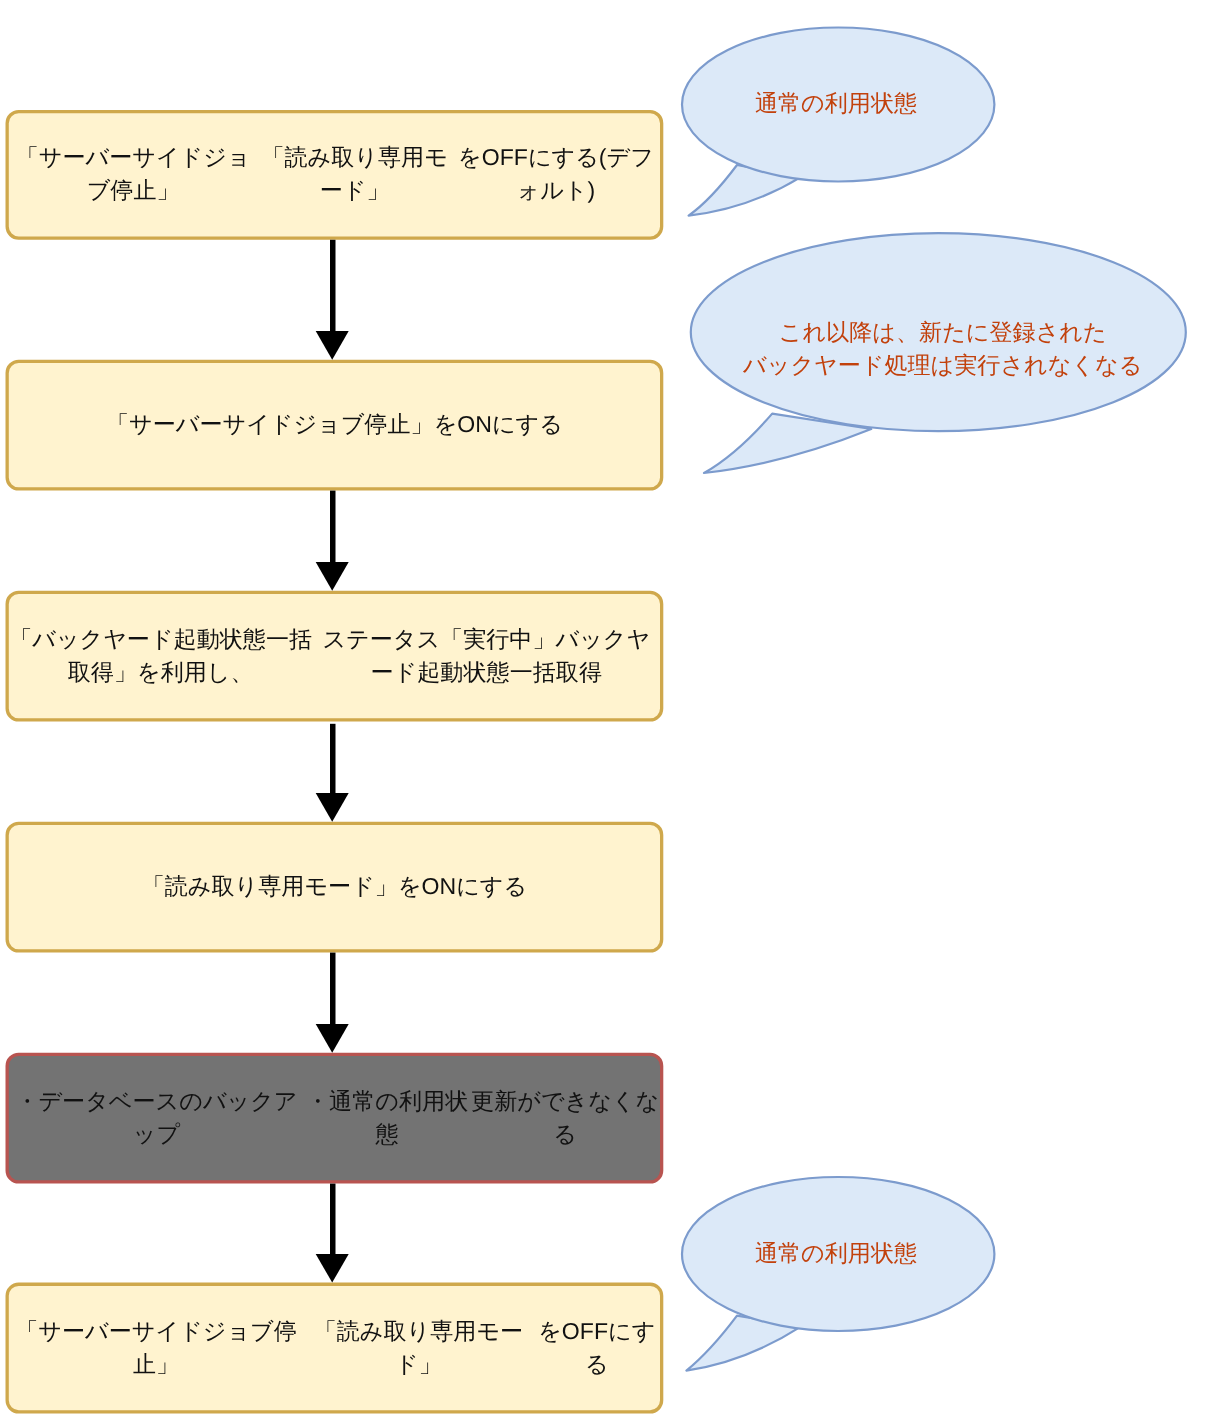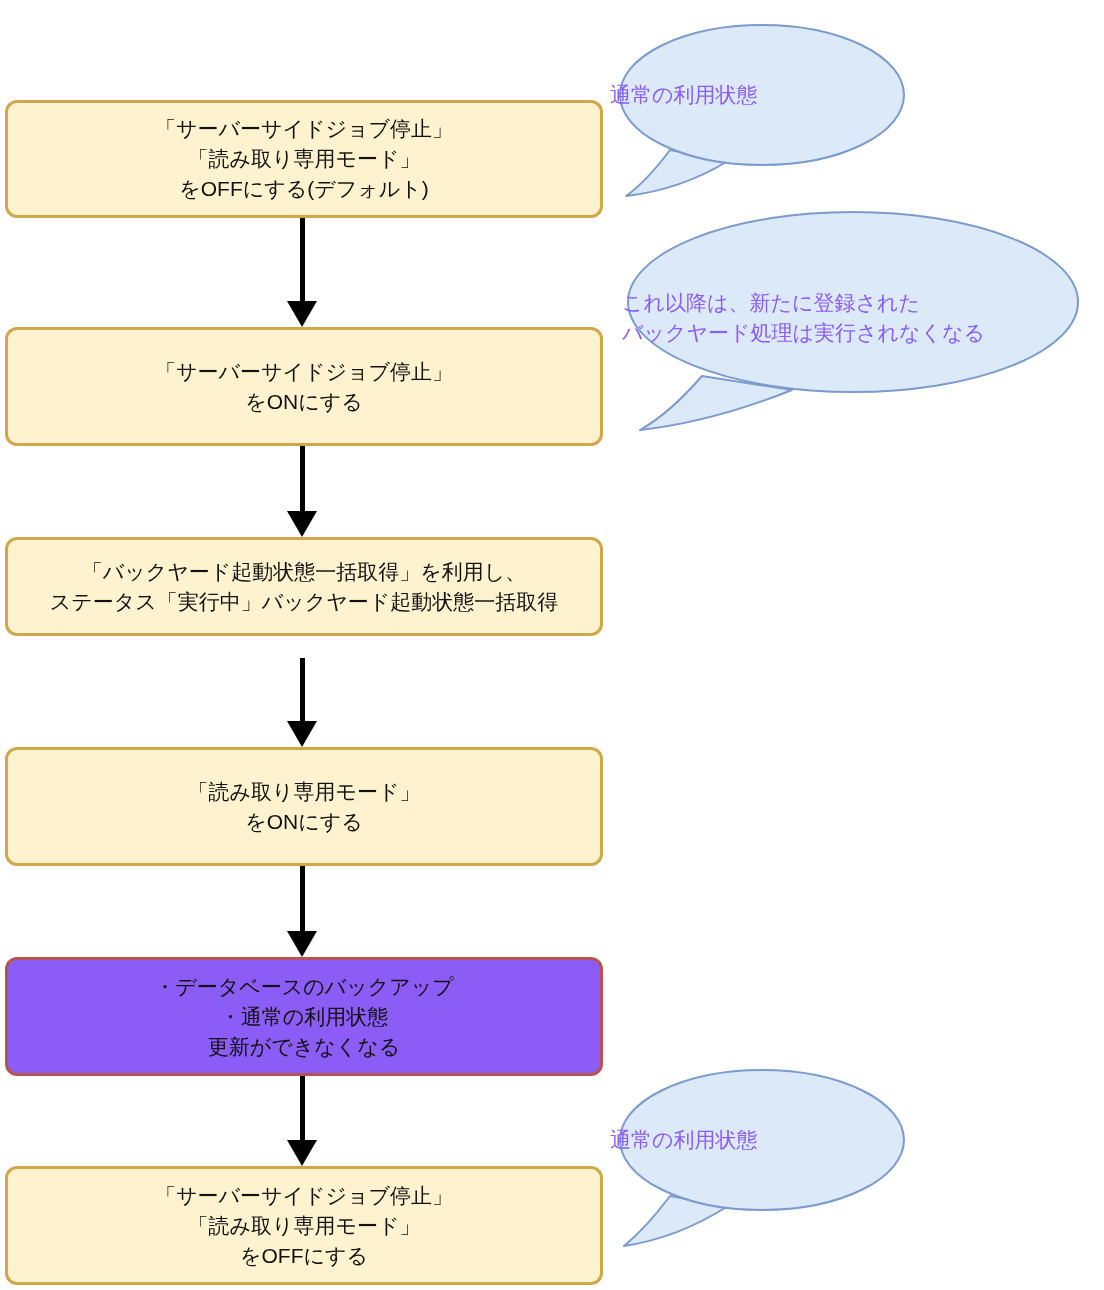--- a/index.html
+++ b/index.html
@@ -14,30 +14,29 @@
   }
   .step {
     position: absolute;
     left: 5px;
     width: 598px;
     box-sizing: border-box;
     border: 3px solid #cfa84c;
     background: #fff3cf;
     border-radius: 12px;
     display: flex;
-    flex-direction: column;
     justify-content: center;
     align-items: center;
     text-align: center;
     font-size: 21px;
     line-height: 30px;
   }
   .step.highlight {
     border-color: #b85450;
-    background: #8b5cf6;
+    background: #737373;
   }
   .arrow {
     position: absolute;
     left: 287px;
     width: 30px;
     display: flex;
     flex-direction: column;
     align-items: center;
   }
   .arrow .shaft { width: 5px; flex: 1; background: #000000; }
@@ -46,42 +45,43 @@
     border-left: 15px solid transparent;
     border-right: 15px solid transparent;
     border-top: 26px solid #000000;
   }
   .bubble { position: absolute; }
   .bubble svg { position: absolute; left: 0; top: 0; overflow: visible; }
   .bubble-text {
     position: absolute;
     left: 0;
     width: 100%;
+    text-align: center;
     font-size: 21px;
     line-height: 30px;
-    color: #8b5cf6;
+    color: #c2410c;
   }
 </style>
 </head>
 <body>
 
 <div id="canvas">
 
   <div class="step" style="top:100px; height:118px;">
     <div>「サーバーサイドジョブ停止」</div>
     <div>「読み取り専用モード」</div>
     <div>をOFFにする(デフォルト)</div>
   </div>
 
   <div class="step" style="top:327px; height:119px;">
     <div>「サーバーサイドジョブ停止」</div>
     <div>をONにする</div>
   </div>
 
-  <div class="step" style="top:537px; height:99px;">
+  <div class="step" style="top:537px; height:119px;">
     <div>「バックヤード起動状態一括取得」を利用し、</div>
     <div>ステータス「実行中」バックヤード起動状態一括取得</div>
   </div>
 
   <div class="step" style="top:747px; height:119px;">
     <div>「読み取り専用モード」</div>
     <div>をONにする</div>
   </div>
 
   <div class="step highlight" style="top:957px; height:119px;">

